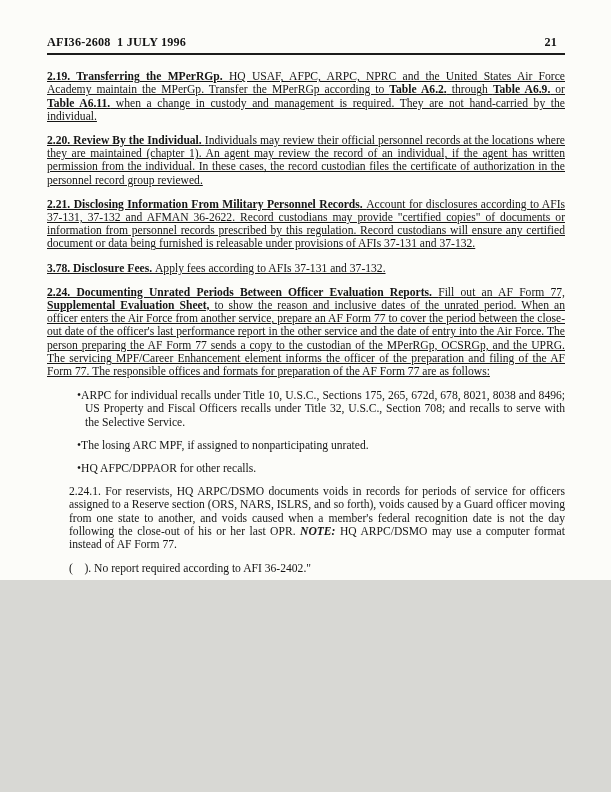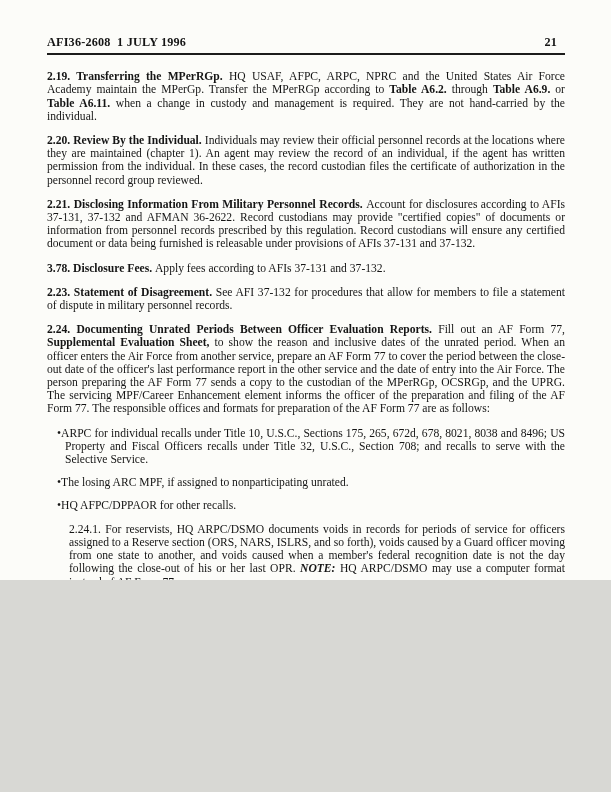--- a/index.html
+++ b/index.html
@@ -36,26 +36,27 @@
     height: 2px;
     background: #1c1c1c;
     margin: 4px 0 15px 0;
   }
   .doc-body p {
     margin: 0 0 11px 0;
     text-align: justify;
   }
   .doc-body p.p-flush {
     margin-left: 0;
+    text-decoration: underline;
   }
   .doc-body p.p-sub {
     margin-left: 22px;
   }
   .doc-body p.p-bullet {
-    margin-left: 10px;
+    margin-left: 30px;
     padding-left: 8px;
     text-indent: -8px;
     margin-bottom: 10px;
   }
   .doc-body span.b { font-weight: bold; }
   .doc-body span.i { font-style: italic; }
 </style>
 </head>
 <body>
 
@@ -63,21 +64,20 @@
   <header class="doc-header">
     <span>AFI36-2608&nbsp;&nbsp;1 JULY 1996</span>
     <span class="pageno">21</span>
   </header>
   <div class="rule"></div>
   <main class="doc-body">
       <p class="p-flush"><span class="b">2.19. Transferring the MPerRGp. </span><span>HQ USAF, AFPC, ARPC, NPRC and the United States Air Force Academy maintain the MPerGp.  Transfer the MPerRGp according to </span><span class="b">Table A6.2.</span><span> through </span><span class="b">Table A6.9.</span><span> or </span><span class="b">Table A6.11.</span><span> when a change in custody and management is required.  They are not hand-carried by the individual.</span></p>
       <p class="p-flush"><span class="b">2.20. Review By the Individual. </span><span>Individuals may review their official personnel records at the locations where they are maintained (chapter 1).  An agent may review the record of an individual, if the agent has written permission from the individual.  In these cases, the record custodian files the certificate of authorization in the personnel record group reviewed.</span></p>
       <p class="p-flush"><span class="b">2.21. Disclosing Information From Military Personnel Records. </span><span>Account for  disclosures according to AFIs 37-131, 37-132 and AFMAN 36-2622.  Record custodians may provide "certified copies" of documents or information from personnel records prescribed by this regulation.  Record custodians will ensure any certified document or data being furnished is releasable under provisions of AFIs 37-131 and 37-132.</span></p>
       <p class="p-flush"><span class="b">3.78. Disclosure Fees. </span><span>Apply fees according to AFIs 37-131 and 37-132.</span></p>
-      <p class="p-flush"><span class="b">2.23. Statement of Disagreement. </span><span>See AFI 37-132 for procedures that allow for members to file a statement of dispute in military personnel records.</span></p>
       <p class="p-flush"><span class="b">2.24. Documenting Unrated Periods Between Officer Evaluation Reports. </span><span>Fill out an AF Form 77, </span><span class="b">Supplemental Evaluation Sheet,</span><span> to show the reason and inclusive dates of the unrated period.  When an officer enters the Air Force from another service, prepare an AF Form 77 to cover the period between the close-out date of the officer's last performance report in the other service and the date of entry into the Air Force.  The person preparing the AF Form 77 sends a copy to the custodian of the MPerRGp, OCSRGp, and the UPRG.  The servicing MPF/Career Enhancement element informs the officer of the preparation and filing of the AF Form 77.  The responsible offices and formats for preparation of the AF Form 77 are as follows:</span></p>
       <p class="p-bullet"><span>•ARPC for individual recalls under Title 10, U.S.C., Sections 175, 265, 672d, 678, 8021, 8038 and 8496; US Property and Fiscal Officers recalls under Title 32, U.S.C., Section 708; and recalls to serve with the Selective Service.</span></p>
       <p class="p-bullet"><span>•The losing ARC MPF, if assigned to nonparticipating unrated.</span></p>
       <p class="p-bullet"><span>•HQ AFPC/DPPAOR for other recalls.</span></p>
       <p class="p-sub"><span>2.24.1.  For reservists, HQ ARPC/DSMO documents voids in records for periods of service for officers assigned to a  Reserve section (ORS, NARS, ISLRS, and so forth), voids caused by a Guard officer moving from one state to another, and voids caused when a member's federal recognition date is not the day following the close-out of his or her last OPR.  </span><span class="b i">NOTE:</span><span>  HQ ARPC/DSMO may use a computer format instead of AF Form 77.</span></p>
       <p class="p-sub"><span>(&nbsp;&nbsp;&nbsp;&nbsp;).  No report required according to AFI 36-2402."</span></p>
     </main>
 </div>
 
 </body></html>

